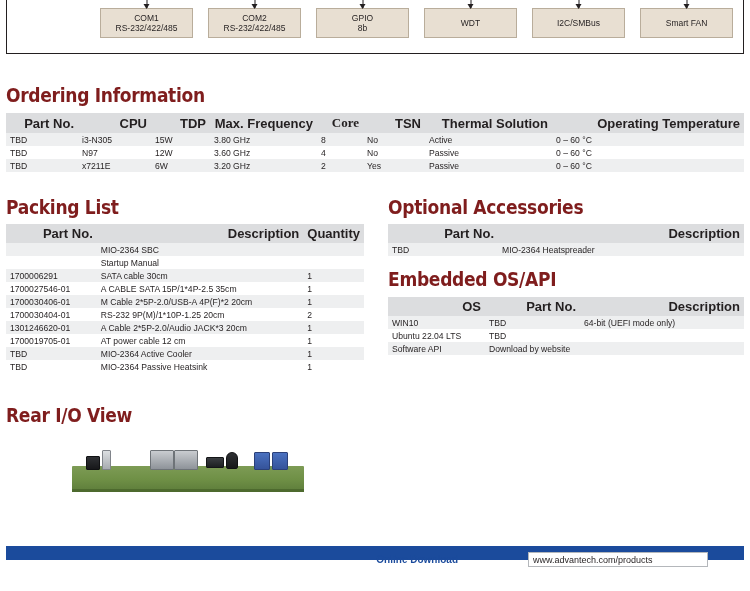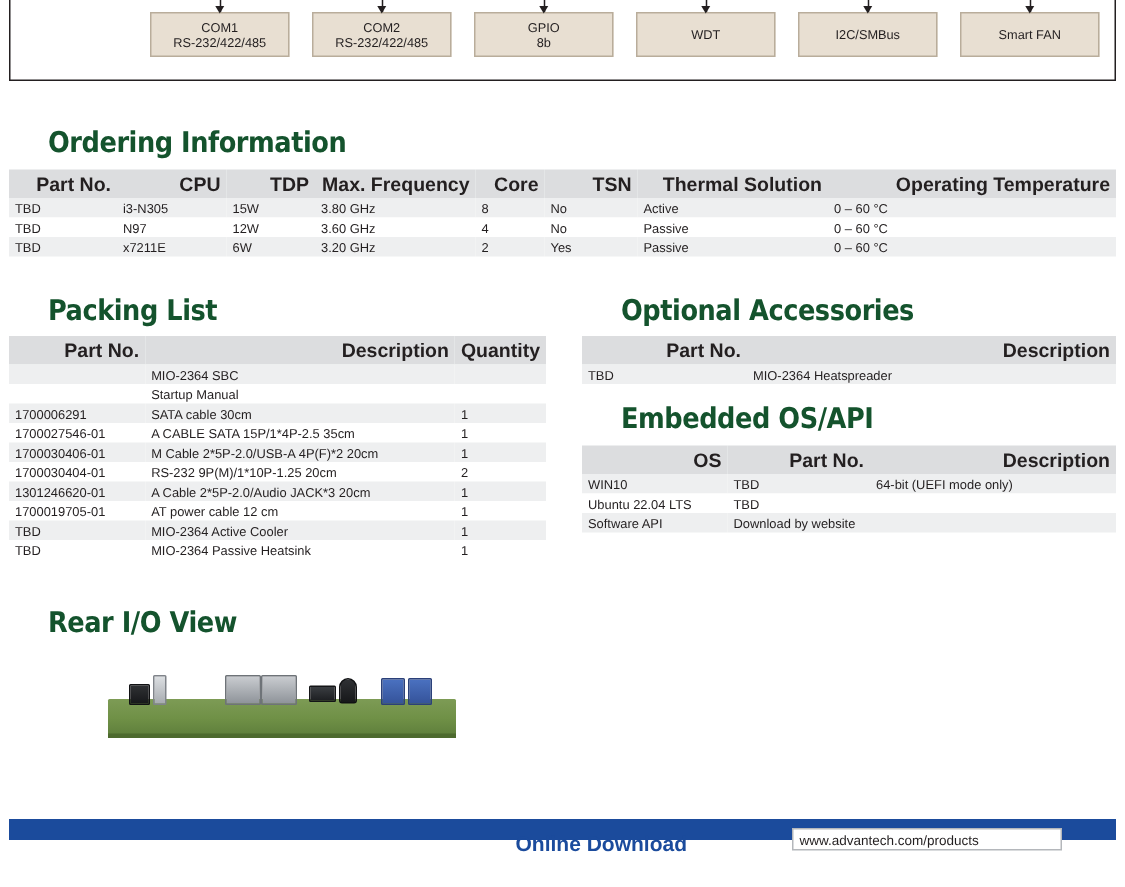--- a/index.html
+++ b/index.html
@@ -54,28 +54,27 @@
     justify-content: center;
     font-size: 8.5px;
     line-height: 10px;
     color: #231f20;
     text-align: right;
   }
 
   
   .sec-title {
     position: absolute;
-    color: #14532d;
+    color: #7f1d1d;
     font-weight: bold;
     font-size: 19px;
     letter-spacing: -0.3px;
     font-family: "DejaVu Sans", sans-serif;
     font-stretch: condensed;
     white-space: nowrap;
-    margin-left: 26px;
   }
 
   
   table {
     border-collapse: collapse;
     font-size: 8.6px;
     width: 100%;
   }
   table th {
     background: #dcdddf;
@@ -143,21 +142,21 @@
     position: absolute;
     left: 6px; top: 546px;
     width: 738px; height: 14px;
     background: #1b4b9c;
   }
   .dl-label {
     position: absolute;
     right: 292px; top: 554px;
     color: #1b4b9c;
     font-weight: bold;
-    font-size: 14px;
+    font-size: 10px;
   }
   .dl-box {
     position: absolute;
     left: 528px; top: 552px;
     width: 180px; height: 15px;
     border: 1px solid #b4b7bb;
     background: #ffffff;
     font-size: 9px;
     color: #231f20;
     padding: 2px 4px;
@@ -214,21 +213,21 @@
 
   <div class="sec-title" style="left:6px; top:84px;">Ordering Information</div>
   <div class="tbl-wrap" style="left:6px; top:113px; width:738px;">
     <table>
       <thead>
         <tr>
           <th style="width:72px;">Part No.</th>
           <th style="width:73px;">CPU</th>
           <th style="width:59px;">TDP</th>
           <th style="width:107px;">Max. Frequency</th>
-          <th style="width:46px;">Core</th>
+          <th style="width:46px;font-family:Liberation Serif, serif;">Core</th>
           <th style="width:62px;margin-top:10px;">TSN</th>
           <th style="width:127px;">Thermal Solution</th>
           <th>Operating Temperature</th>
         </tr>
       </thead>
       <tbody>
         <tr>
           <td>TBD</td>
           <td>i3-N305</td>
           <td>15W</td>

